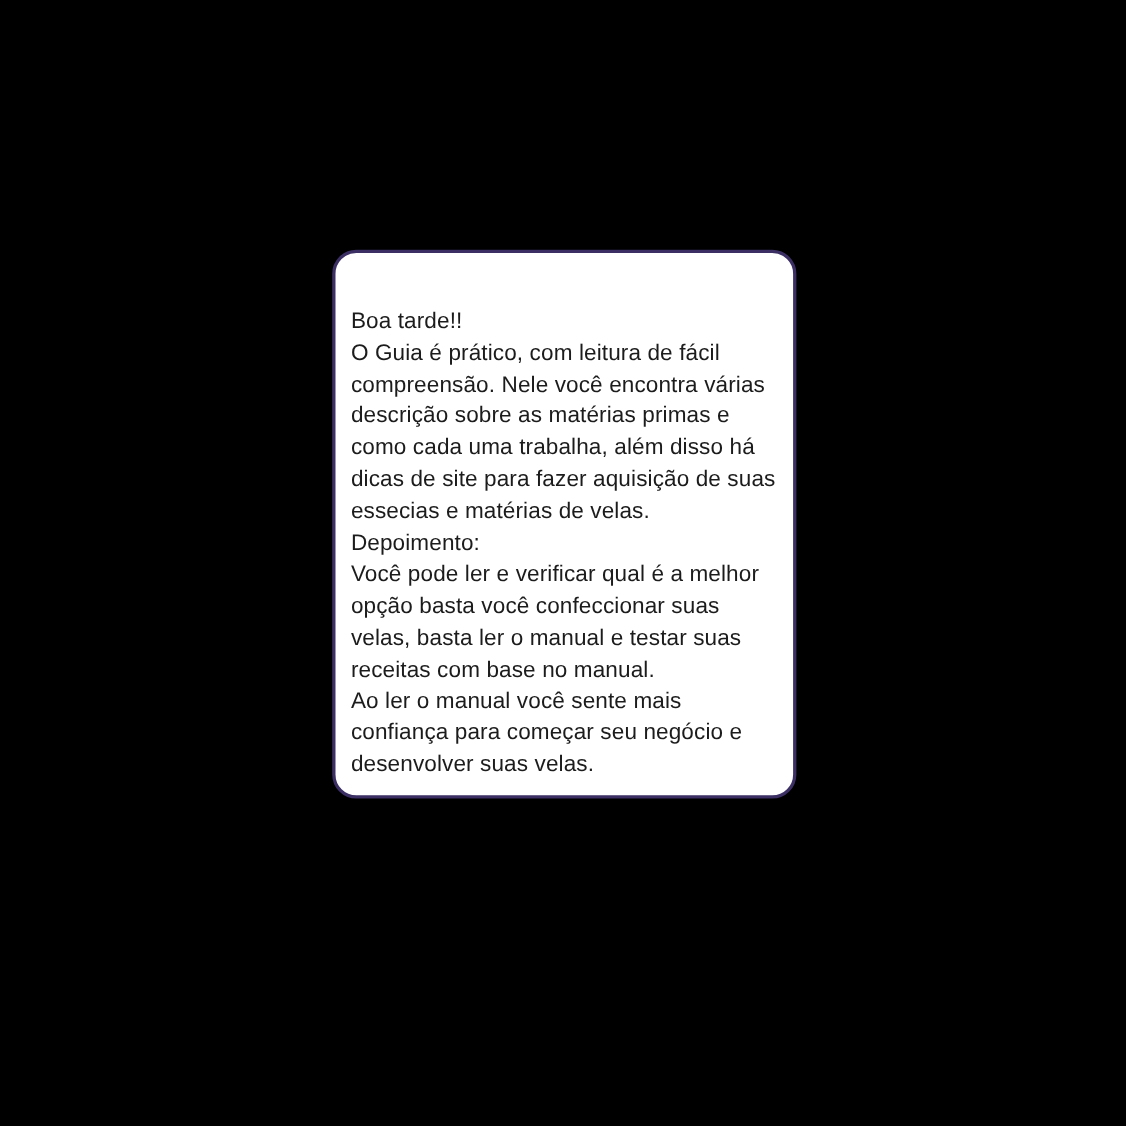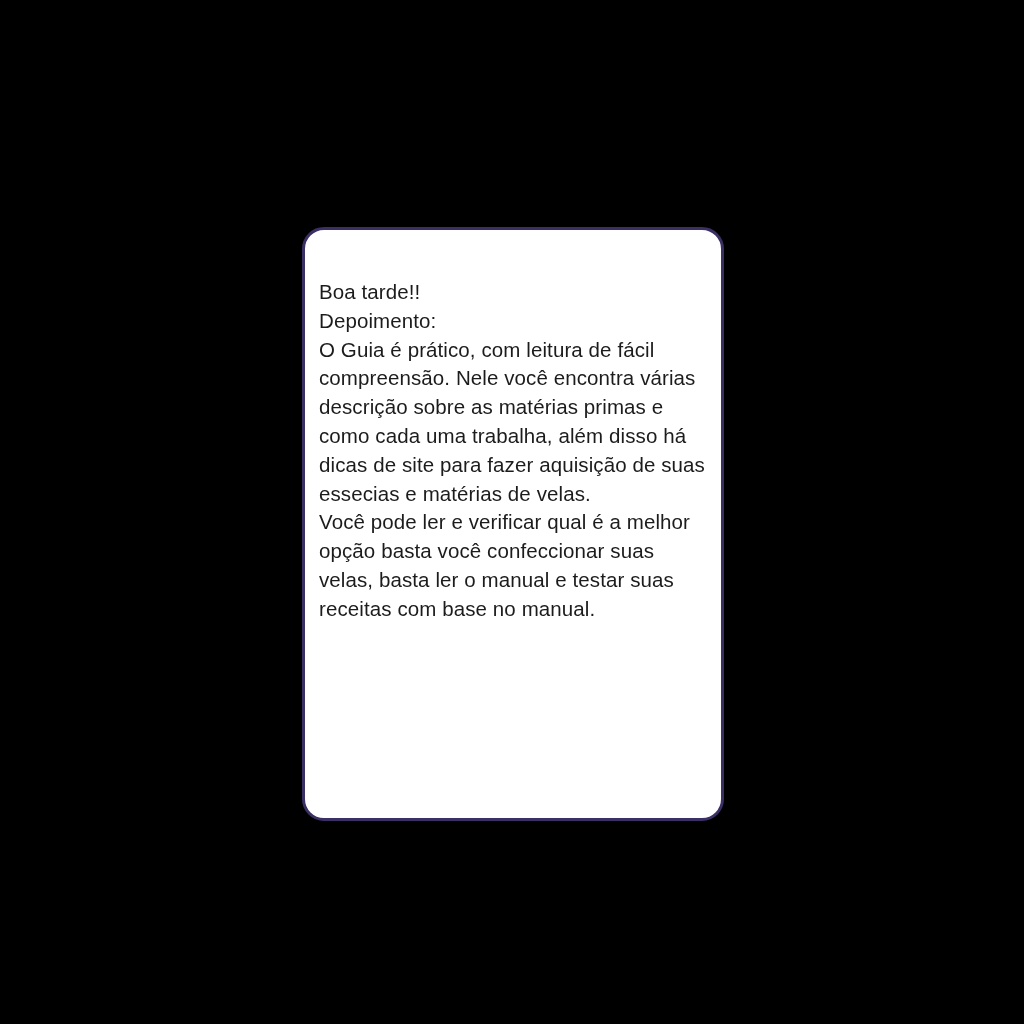--- a/index.html
+++ b/index.html
@@ -17,21 +17,21 @@
     position: relative;
     width: 1024px;
     height: 1024px;
     background: #000000;
   }
   .testimonial-card {
     position: absolute;
     left: 302px;
     top: 227px;
     width: 422px;
-    height: 594px;
+    height: 499px;
     box-sizing: border-box;
     background: #ffffff;
     border: 3px solid #3b2f63;
     border-radius: 22px;
   }
   .card-body {
     position: absolute;
     left: 14px;
     top: 48px;
     right: 12px;
@@ -45,18 +45,19 @@
     white-space: pre-wrap;
   }
 </style>
 </head>
 <body>
 
 <div class="stage">
   <div class="testimonial-card">
     <div class="card-body">
       <p class="para">Boa tarde!!</p>
+      <p class="para">O Guia é prático, com leitura de fácil compreensão. Nele você encontra várias descrição sobre as matérias primas e como cada uma trabalha, além disso há dicas de site para fazer aquisição de suas essecias e matérias de velas.</p>
       <p class="para">Depoimento:</p>
-      <p class="para">O Guia é prático, com leitura de fácil compreensão. Nele você encontra várias descrição sobre as matérias primas e como cada uma trabalha, além disso há dicas de site para fazer aquisição de suas essecias e matérias de velas.</p>
       <p class="para">Você pode ler e verificar qual é a melhor opção basta você confeccionar suas velas, basta ler o manual e testar suas receitas com base no manual.</p>
+      <p class="para">Ao ler o manual você sente mais confiança para começar seu negócio e desenvolver suas velas.</p>
     </div>
   </div>
 </div>
 
 </body></html>

